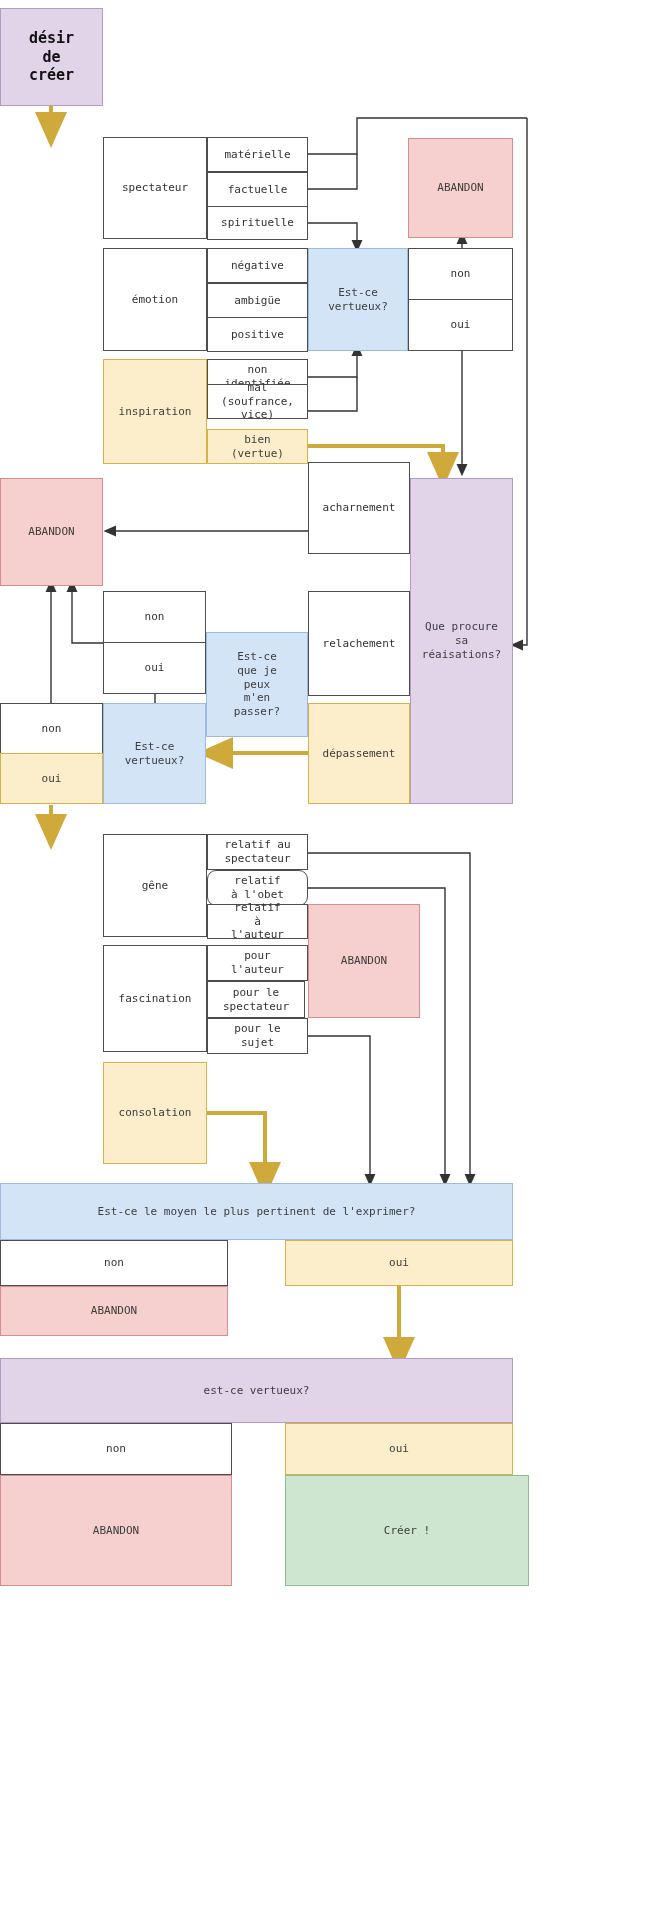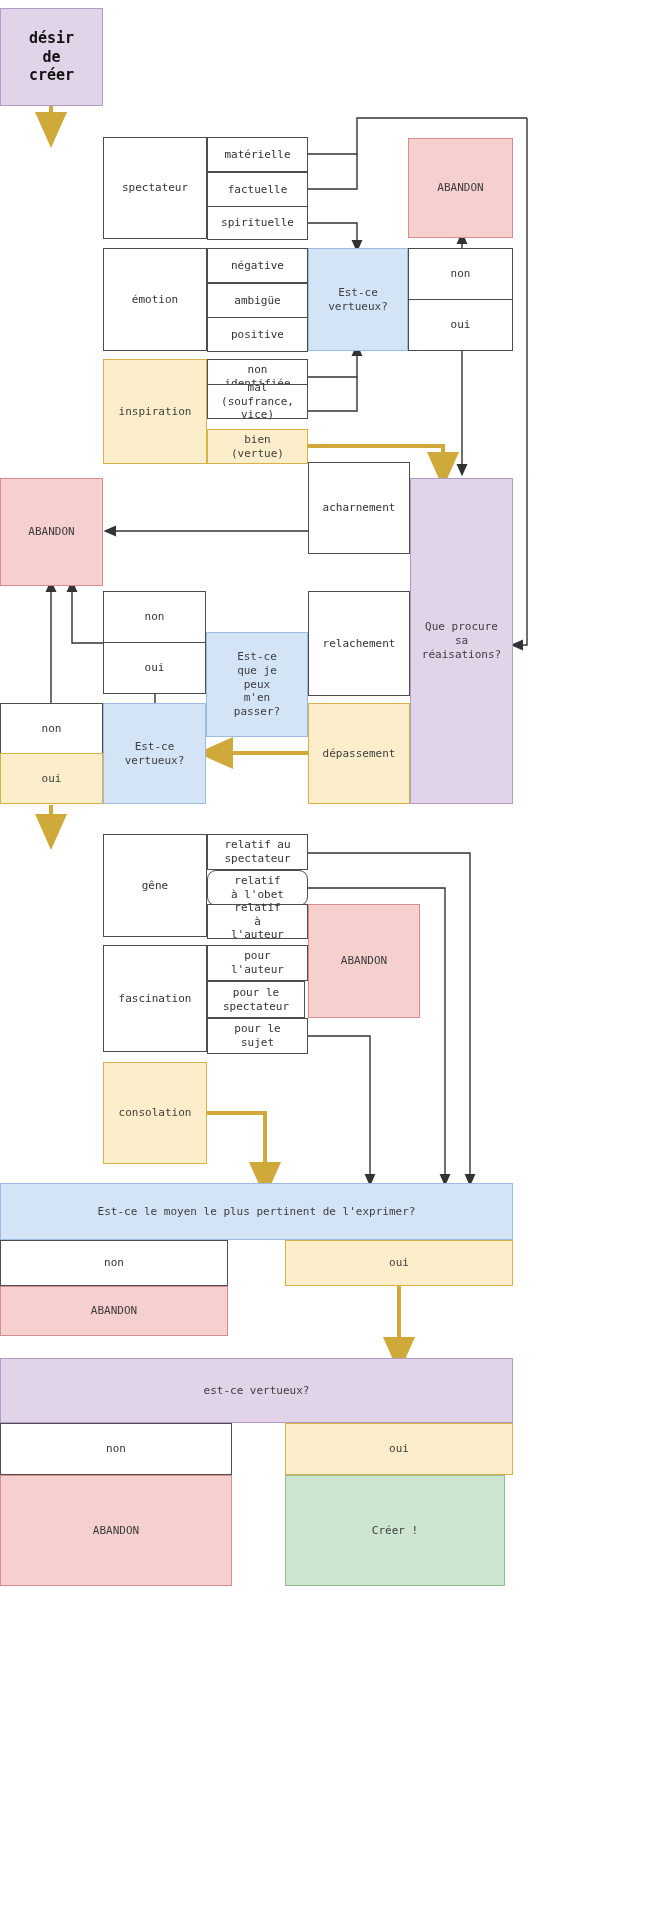--- a/index.html
+++ b/index.html
@@ -237,17 +237,17 @@
   </div>
   <div class="box plain" style="left:0px;top:1423px;width:232px;height:52px;">
     <span>non</span>
   </div>
   <div class="box yellow" style="left:285px;top:1423px;width:228px;height:52px;">
     <span>oui</span>
   </div>
   <div class="box red" style="left:0px;top:1475px;width:232px;height:111px;">
     <span>ABANDON</span>
   </div>
-  <div class="box green" style="left:285px;top:1475px;width:220px;height:111px;">
+  <div class="box green" style="left:285px;top:1475px;width:244px;height:111px;">
     <span>Créer !</span>
   </div>
 
 </div>
 
 </body></html>

